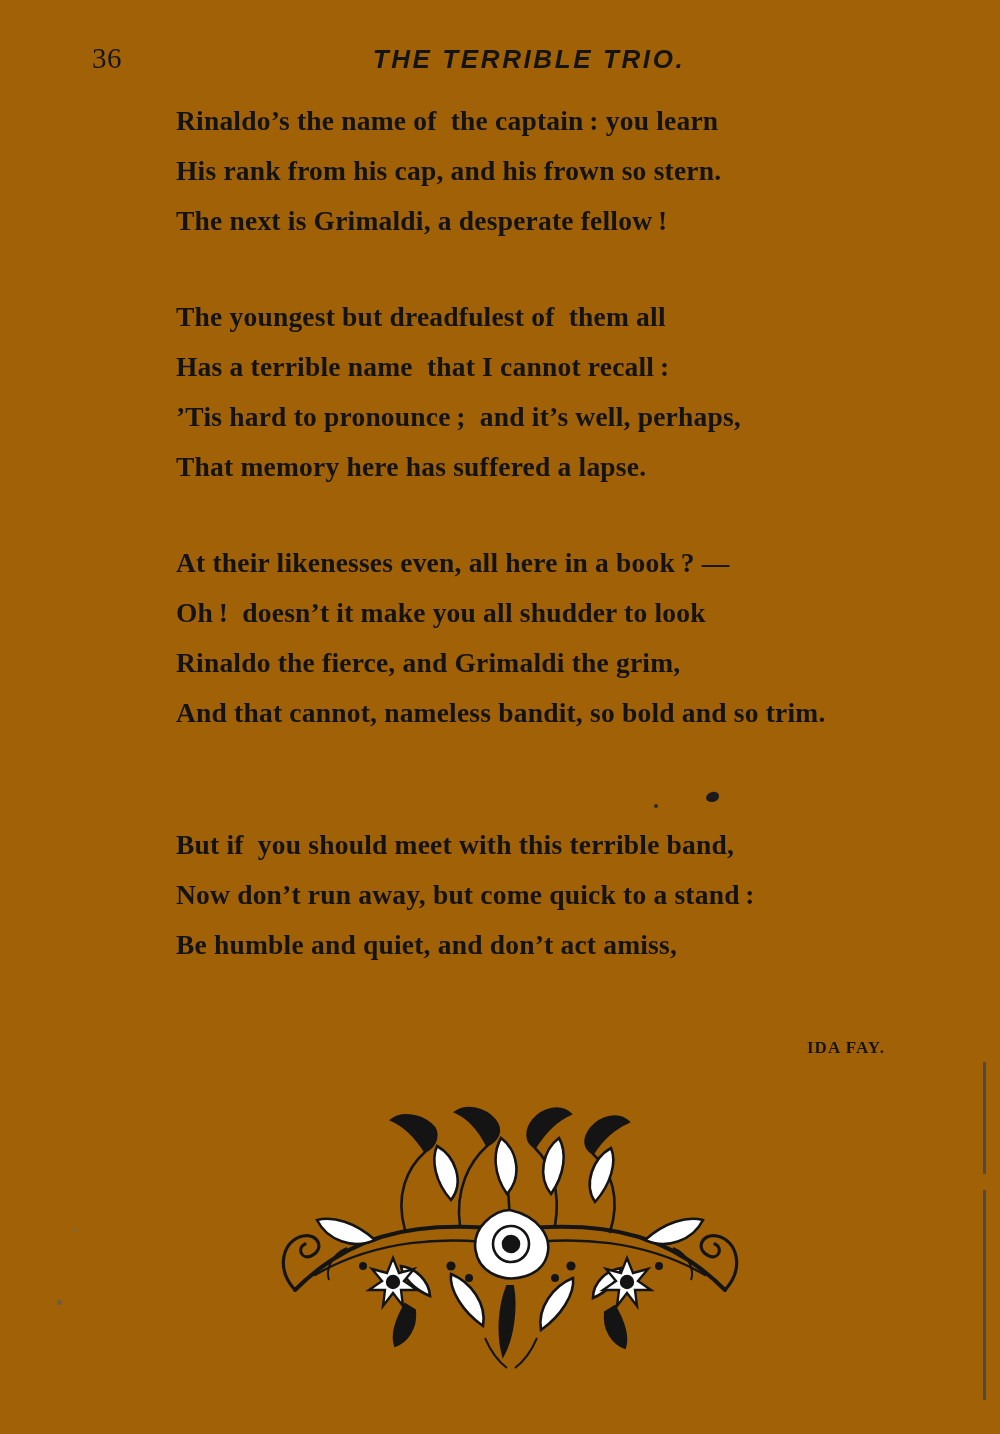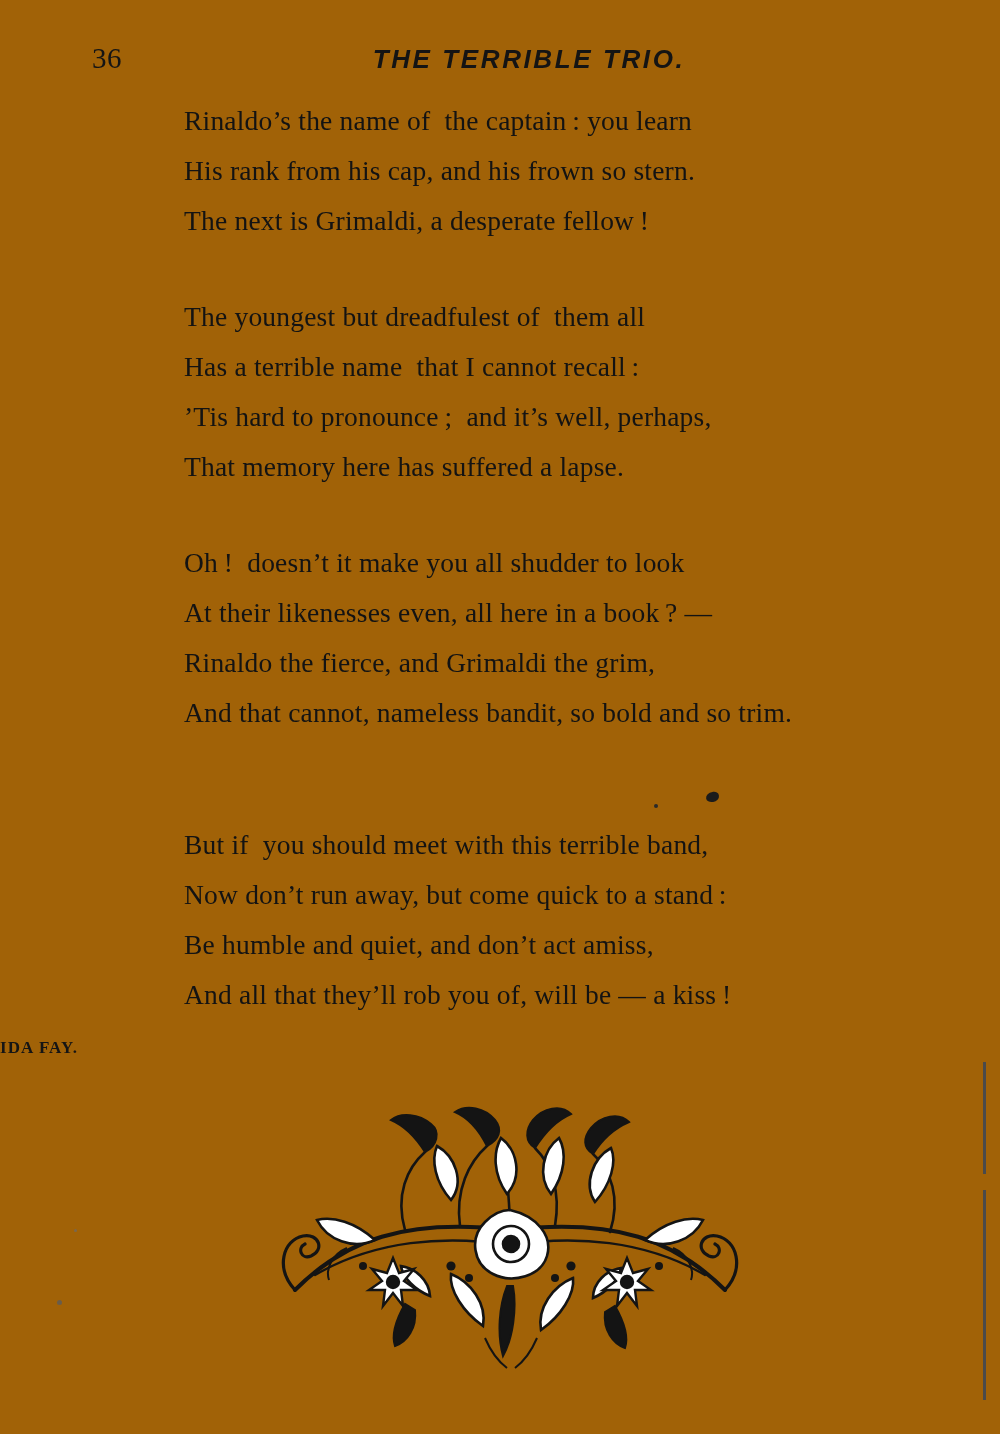--- a/index.html
+++ b/index.html
@@ -56,21 +56,22 @@
     padding-left: 30px;
   }
   
   .poem {
     position: absolute;
     left: 168px;
     top: 96px;
     width: 800px;
   }
   .stanza {
-    margin: 0 0 46px 16px;
+    margin: 0 0 46px 8px;
+    font-weight: bold;
   }
   .stanza:last-of-type {
     margin-bottom: 0;
   }
   .line {
     font-family: "Liberation Serif", serif;
     font-size: 27.5px;
     line-height: 50px;
     color: #131313;
     white-space: pre;
@@ -100,20 +101,21 @@
     height: 4px;
     background: #2a2a2a;
     border-radius: 50%;
   }
   
   .signature {
     position: absolute;
     left: 0;
     top: 1038px;
     width: 1000px;
+    text-align: right;
     padding-right: 115px;
     box-sizing: border-box;
     font-family: "Liberation Serif", serif;
     font-size: 17px;
     font-weight: 700;
     letter-spacing: 1.1px;
     color: #151515;
   }
   
   .ornament {
@@ -179,36 +181,35 @@
     </div>
 
     <div class="stanza">
       <div class="line">The youngest but dreadfulest of  them all</div>
       <div class="line">Has a terrible name  that I cannot recall :</div>
       <div class="line">’Tis hard to pronounce ;  and it’s well, perhaps,</div>
       <div class="line">That memory here has suffered a lapse.</div>
     </div>
 
     <div class="stanza">
+      <div class="line">At their likenesses even, all here in a book ? —</div>
       <div class="line">Oh !  doesn’t it make you all shudder to look</div>
-      <div class="line">At their likenesses even, all here in a book ? —</div>
       <div class="line">Rinaldo the fierce, and Grimaldi the grim,</div>
       <div class="line">And that cannot, nameless bandit, so bold and so trim.</div>
     </div>
 
     <div class="dinkus">
       <span class="mark"></span>
       <span class="speck"></span>
     </div>
 
     <div class="stanza">
       <div class="line">But if  you should meet with this terrible band,</div>
       <div class="line">Now don’t run away, but come quick to a stand :</div>
       <div class="line">Be humble and quiet, and don’t act amiss,</div>
-      <div class="line">And all that they’ll rob you of, will be — a kiss !</div>
     </div>
 
   </div>
 
   <div class="signature">IDA FAY.</div>
 
   <div class="ornament">
     <svg viewBox="0 0 510 290" xmlns="http://www.w3.org/2000/svg" aria-hidden="true">
       <g fill="none" stroke="#141414" stroke-width="3.2" stroke-linecap="round">
 

